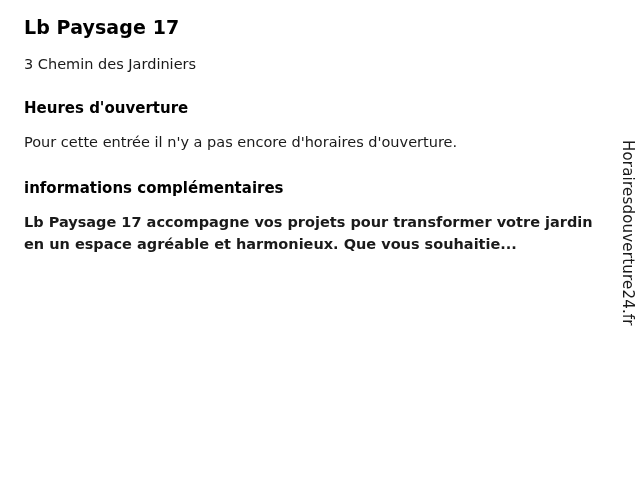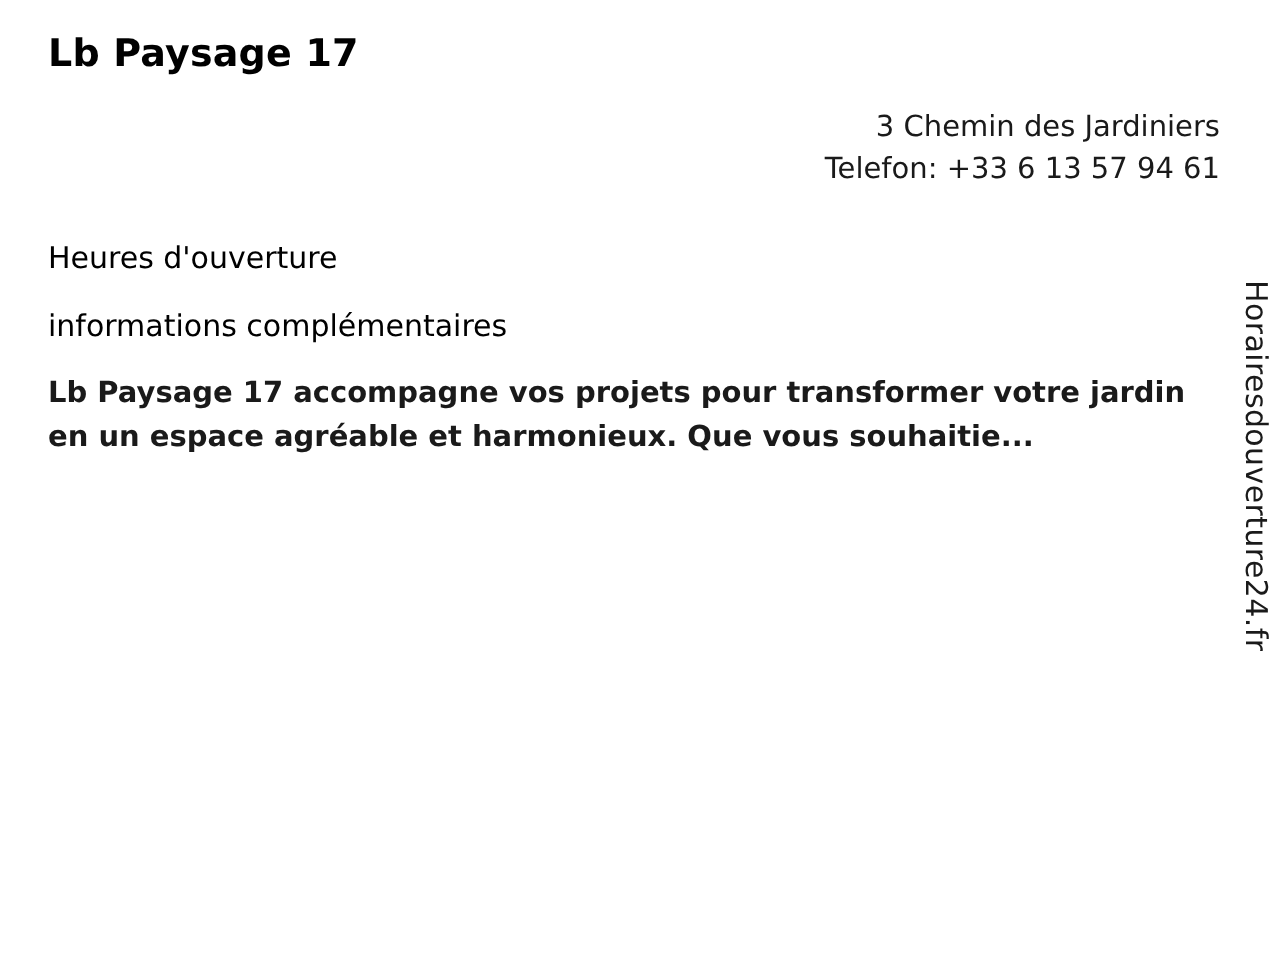--- a/index.html
+++ b/index.html
@@ -37,25 +37,24 @@
     letter-spacing: 0.1px;
   }
   .address-block {
     font-size: 14.5px;
     line-height: 21px;
     margin: 0 0 22px 0;
     color: #1a1a1a;
   }
   .address-line {
     display: block;
-    text-align: right;
   }
   .section-heading {
     font-size: 15px;
-    font-weight: normal;
+    font-weight: bold;
     line-height: 22px;
     margin: 0 0 12px 0;
     color: #000000;
   }
   .section-text {
     font-size: 14.5px;
     line-height: 22px;
     margin: 0 0 24px 0;
     color: #1a1a1a;
   }
@@ -80,25 +79,25 @@
 <body>
 
 <div class="page">
 
   <div class="content">
 
     <h1 class="biz-title">Lb Paysage 17</h1>
 
     <div class="address-block">
       <span class="address-line">3 Chemin des Jardiniers</span>
-      <span class="address-line">Telefon: +33 6 13 57 94 61</span>
     </div>
 
     <h2 class="section-heading">Heures d'ouverture</h2>
 
+    <p class="section-text">Pour cette entrée il n'y a pas encore d'horaires d'ouverture.</p>
 
     <h2 class="section-heading">informations complémentaires</h2>
 
     <p class="section-text last">Lb Paysage 17 accompagne vos projets pour transformer votre jardin en un espace agréable et harmonieux. Que vous souhaitie...</p>
 
   </div>
 
   <div class="sidebar-watermark">Horairesdouverture24.fr</div>
 
 </div>

